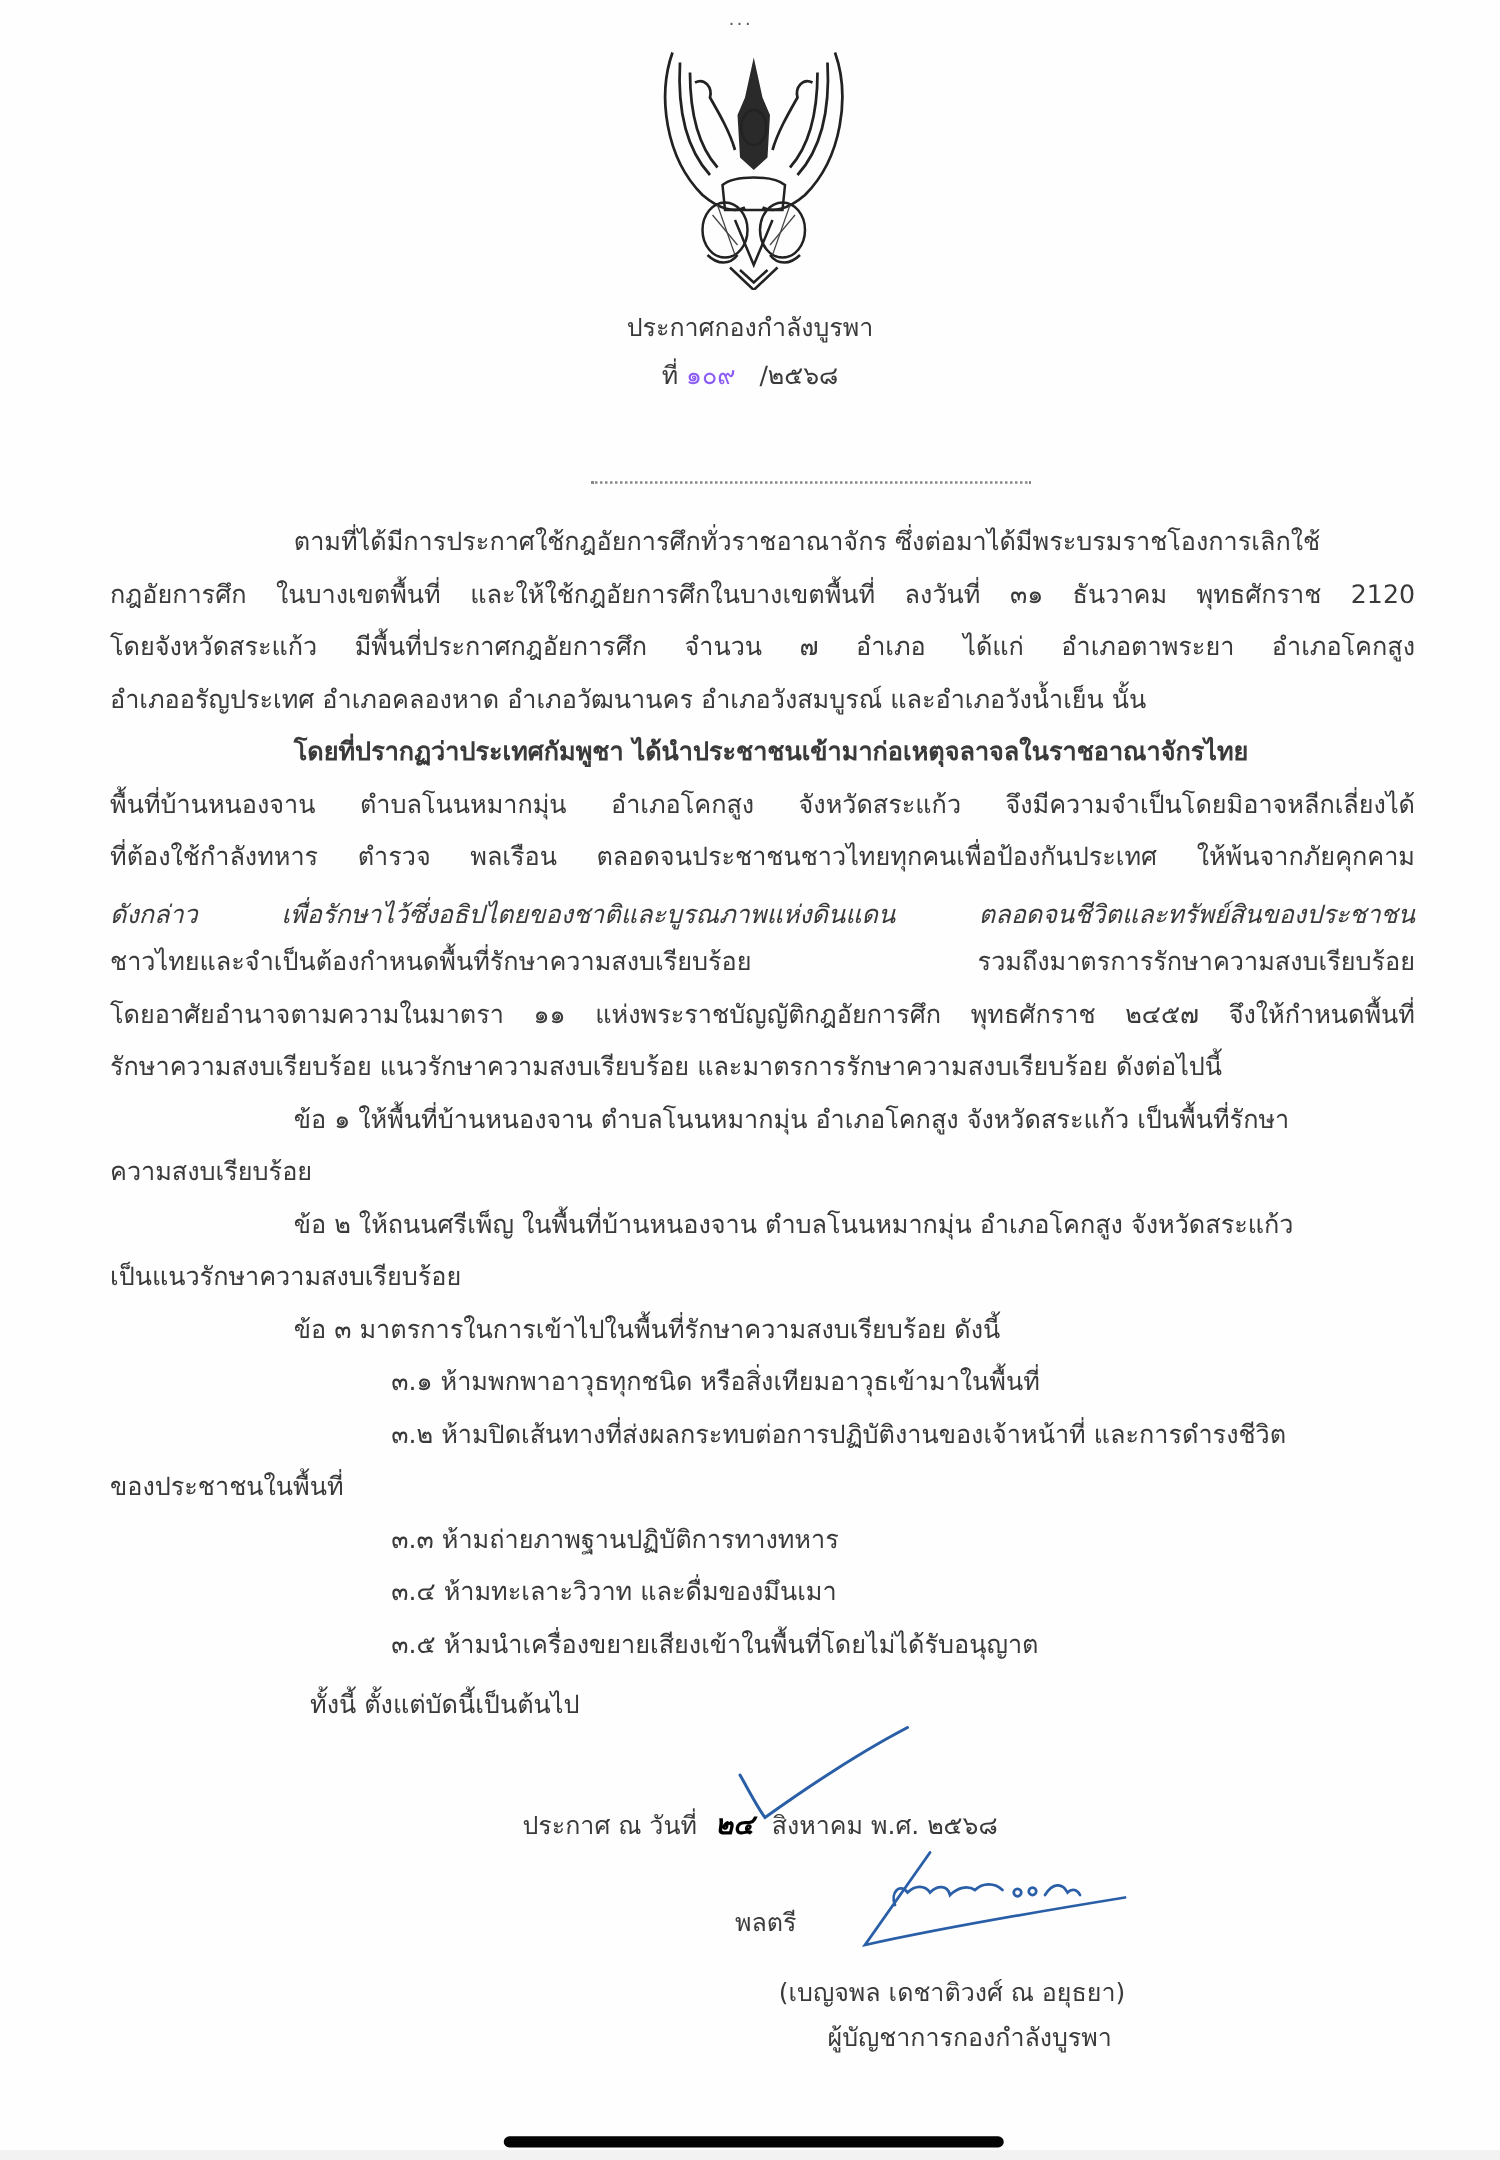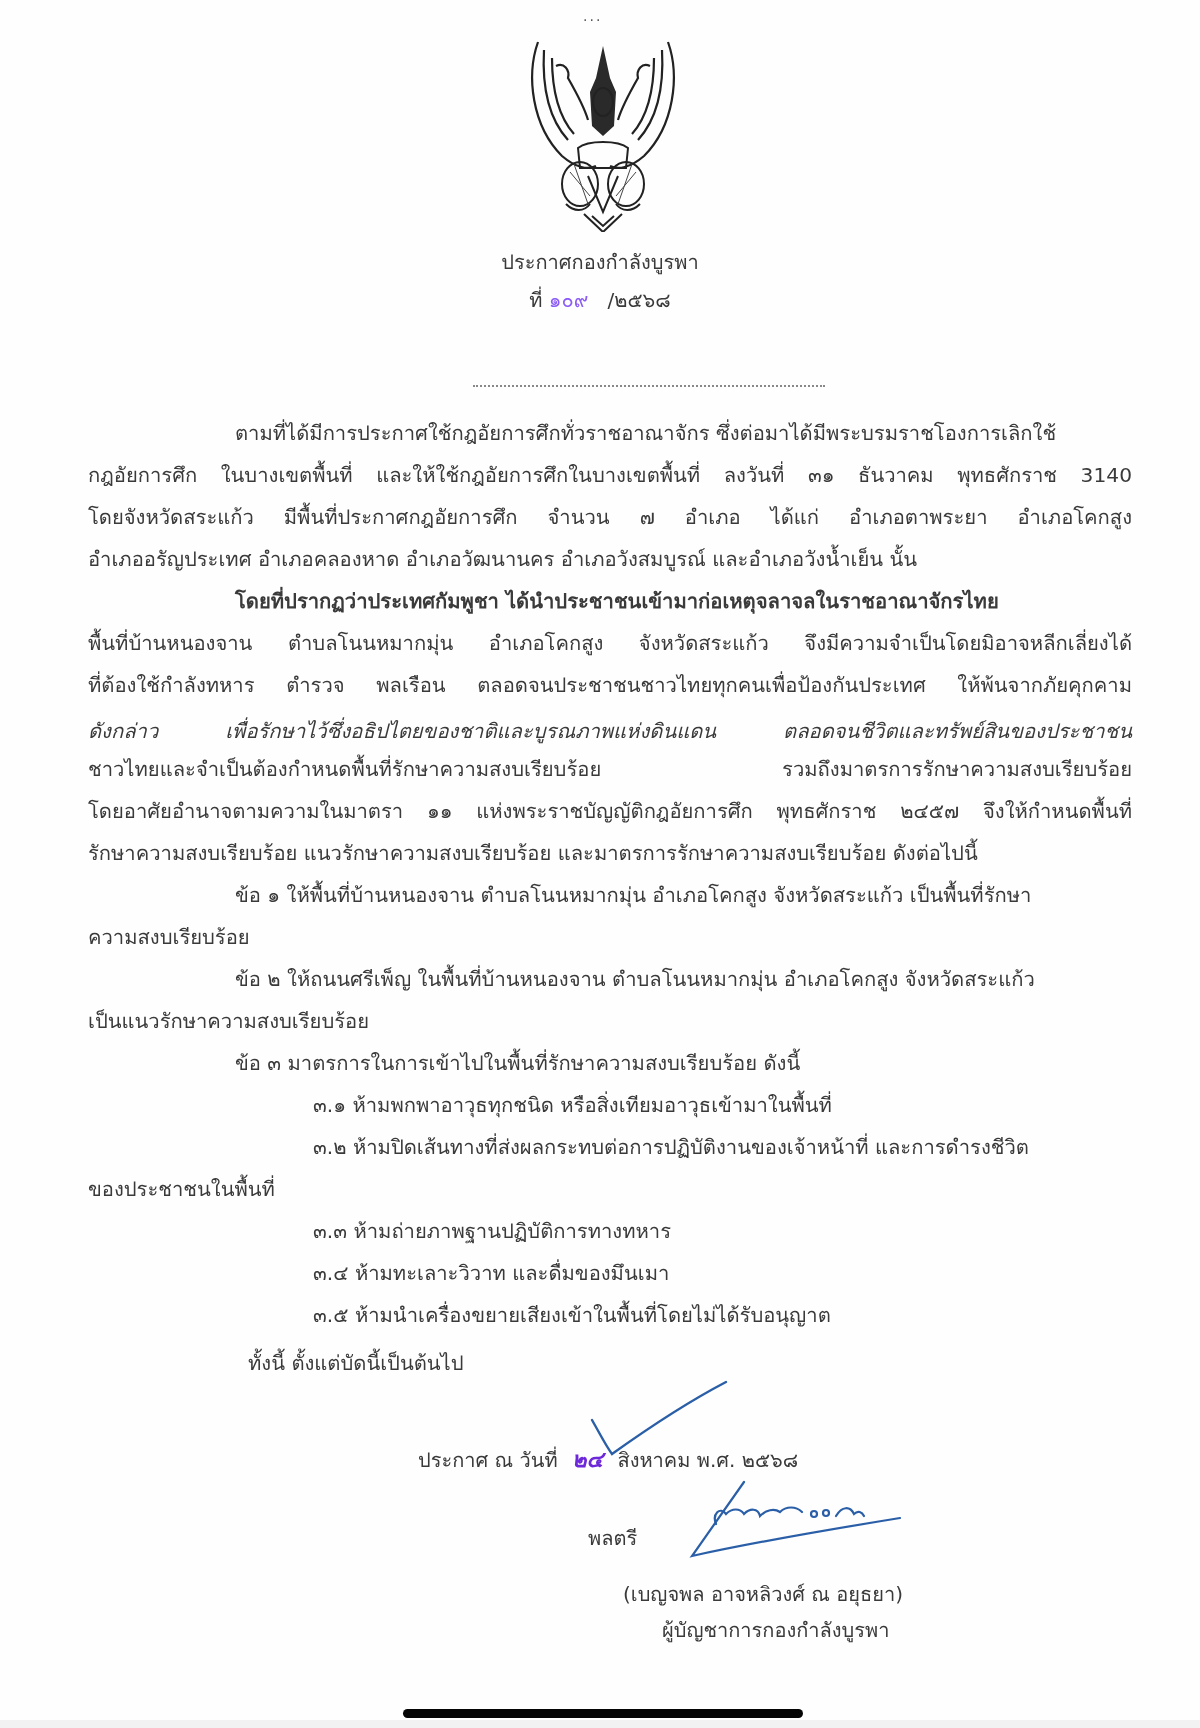--- a/index.html
+++ b/index.html
@@ -14,21 +14,21 @@
   .center-line { position: absolute; left: 0; width: 1200px; text-align: center; font-size: 20px; line-height: 28px; }
   .hdr1 { top: 248px; }
   .hdr2 { top: 286px; }
   .hdr2 .num { color: #8b5cf6; }
   .hdr3 { top: 324px; font-size: 20.5px; }
   .dotted { position: absolute; left: 473px; top: 385px; width: 352px; border-top: 2px dotted #888; }
   .body-text { position: absolute; left: 88px; width: 1044px; font-size: 20.2px; color: #3a3a3a; }
   .line { position: absolute; left: 0; width: 1044px; white-space: nowrap; height: 30px; line-height: 30px; }
   .justify { text-align: justify; text-align-last: justify; }
   .sig-block { position: absolute; font-size: 20px; color: #3a3a3a; white-space: nowrap; }
-  .bluehand { color: #6d28d9; font-style: italic; font-weight: bold; }
+  .bluehand { color: #000000; font-style: italic; font-weight: bold; }
   .homebar { position: absolute; left: 403px; top: 1709px; width: 400px; height: 9px; border-radius: 5px; background: #050505; }
   .bottom-strip { position: absolute; left: 0; top: 1720px; width: 1200px; height: 8px; background: #f2f2f2; }
 </style>
 </head>
 <body>
 
 <div class="page">
 
   <div class="dots-top">...</div>
 
@@ -69,21 +69,21 @@
   <div class="center-line hdr2">
     <span>ที่</span>
     <span class="num">๑๐๙</span>
     &nbsp;&nbsp;<span>/๒๕๖๘</span>
   </div>
   <div class="dotted"></div>
 
   <div class="body-text" style="top:0;">
 
     <div class="line" style="top:418px; padding-left:147px; width:897px;">ตามที่ได้มีการประกาศใช้กฎอัยการศึกทั่วราชอาณาจักร ซึ่งต่อมาได้มีพระบรมราชโองการเลิกใช้</div>
-    <div class="line justify" style="top:460px;">กฎอัยการศึก ในบางเขตพื้นที่ และให้ใช้กฎอัยการศึกในบางเขตพื้นที่ ลงวันที่ ๓๑ ธันวาคม พุทธศักราช 3140</div>
+    <div class="line justify" style="top:460px;">กฎอัยการศึก ในบางเขตพื้นที่ และให้ใช้กฎอัยการศึกในบางเขตพื้นที่ ลงวันที่ ๓๑ ธันวาคม พุทธศักราช 2120</div>
     <div class="line justify" style="top:502px;">โดยจังหวัดสระแก้ว มีพื้นที่ประกาศกฎอัยการศึก จำนวน ๗ อำเภอ ได้แก่ อำเภอตาพระยา อำเภอโคกสูง</div>
     <div class="line" style="top:544px;">อำเภออรัญประเทศ อำเภอคลองหาด อำเภอวัฒนานคร อำเภอวังสมบูรณ์ และอำเภอวังน้ำเย็น นั้น</div>
 
     <div class="line" style="top:586px; padding-left:147px; width:897px;font-weight:bold;">โดยที่ปรากฏว่าประเทศกัมพูชา ได้นำประชาชนเข้ามาก่อเหตุจลาจลในราชอาณาจักรไทย</div>
     <div class="line justify" style="top:628px;">พื้นที่บ้านหนองจาน ตำบลโนนหมากมุ่น อำเภอโคกสูง จังหวัดสระแก้ว จึงมีความจำเป็นโดยมิอาจหลีกเลี่ยงได้</div>
     <div class="line justify" style="top:670px;">ที่ต้องใช้กำลังทหาร ตำรวจ พลเรือน ตลอดจนประชาชนชาวไทยทุกคนเพื่อป้องกันประเทศ ให้พ้นจากภัยคุกคาม</div>
     <div class="line justify" style="top:716px;font-style:italic;">ดังกล่าว เพื่อรักษาไว้ซึ่งอธิปไตยของชาติและบูรณภาพแห่งดินแดน ตลอดจนชีวิตและทรัพย์สินของประชาชน</div>
     <div class="line justify" style="top:754px;">ชาวไทยและจำเป็นต้องกำหนดพื้นที่รักษาความสงบเรียบร้อย รวมถึงมาตรการรักษาความสงบเรียบร้อย</div>
     <div class="line justify" style="top:796px;">โดยอาศัยอำนาจตามความในมาตรา ๑๑ แห่งพระราชบัญญัติกฎอัยการศึก พุทธศักราช ๒๔๕๗ จึงให้กำหนดพื้นที่</div>
     <div class="line" style="top:838px;">รักษาความสงบเรียบร้อย แนวรักษาความสงบเรียบร้อย และมาตรการรักษาความสงบเรียบร้อย ดังต่อไปนี้</div>
@@ -120,18 +120,18 @@
   <svg style="position:absolute; left:686px; top:1478px; width:220px; height:84px;" viewBox="0 0 220 84">
     <g fill="none" stroke="#2a5fa8" stroke-width="2.2" stroke-linecap="round">
       <path d="M58 4 L6 78 C60 66 140 52 214 40"></path>
       <path d="M30 46 C26 36 34 28 40 36 C46 30 54 30 58 36 C64 30 72 30 74 38 C80 32 88 30 94 34 C100 28 110 28 116 34"></path>
       <circle cx="128" cy="36" r="3"></circle>
       <circle cx="140" cy="35" r="3"></circle>
       <path d="M150 38 C156 28 164 28 168 36 C172 32 176 34 178 38"></path>
     </g>
   </svg>
 
-  <div class="sig-block" style="left:623px; top:1578px;">(เบญจพล อาจหลิวงศ์ ณ อยุธยา)</div>
+  <div class="sig-block" style="left:623px; top:1578px;">(เบญจพล เดชาติวงศ์ ณ อยุธยา)</div>
   <div class="sig-block" style="left:662px; top:1614px;">ผู้บัญชาการกองกำลังบูรพา</div>
 
   <div class="homebar"></div>
   <div class="bottom-strip"></div>
 </div>
 
 </body></html>

